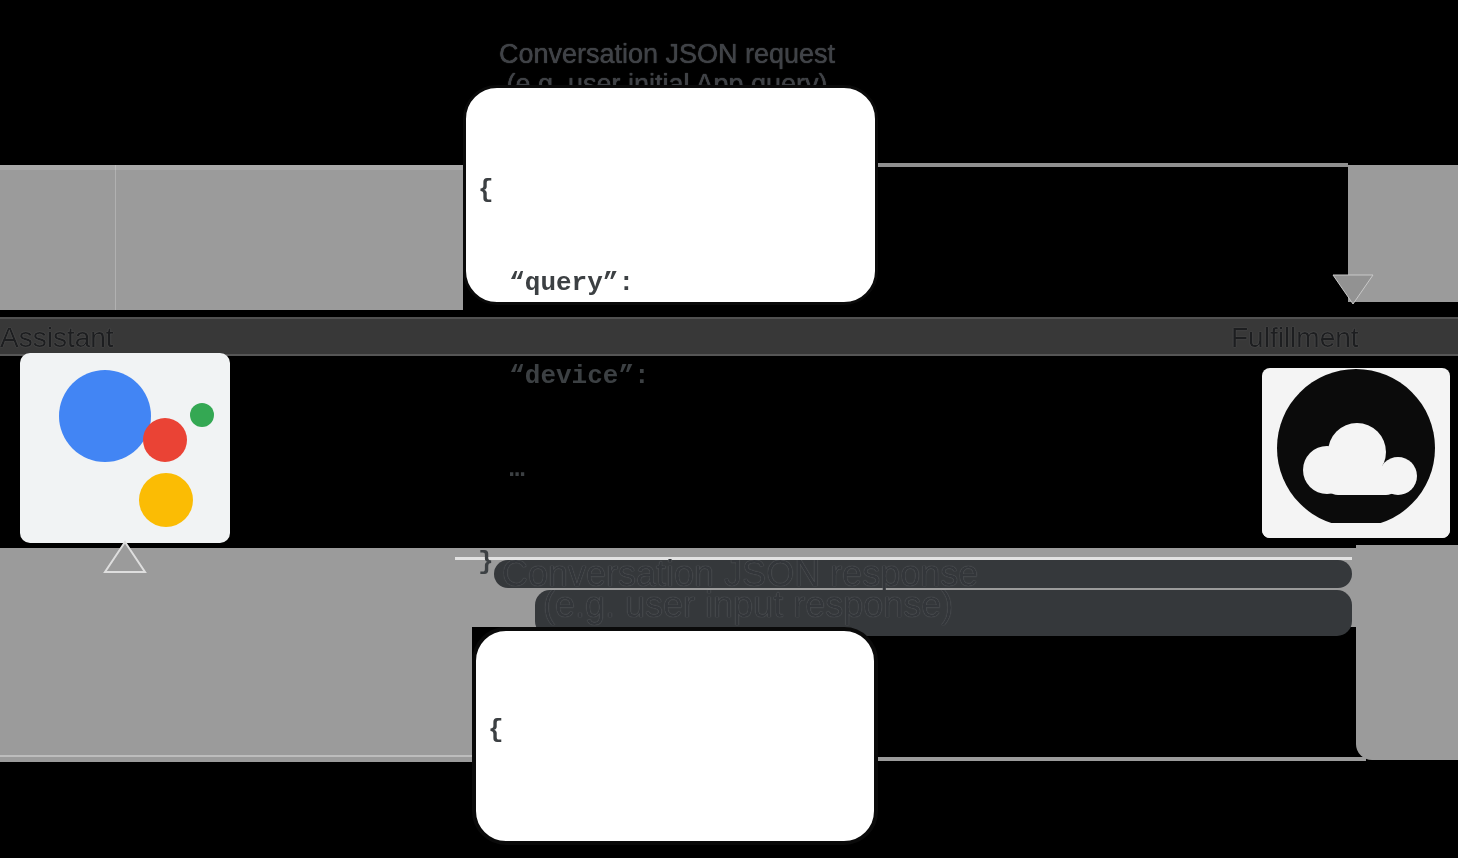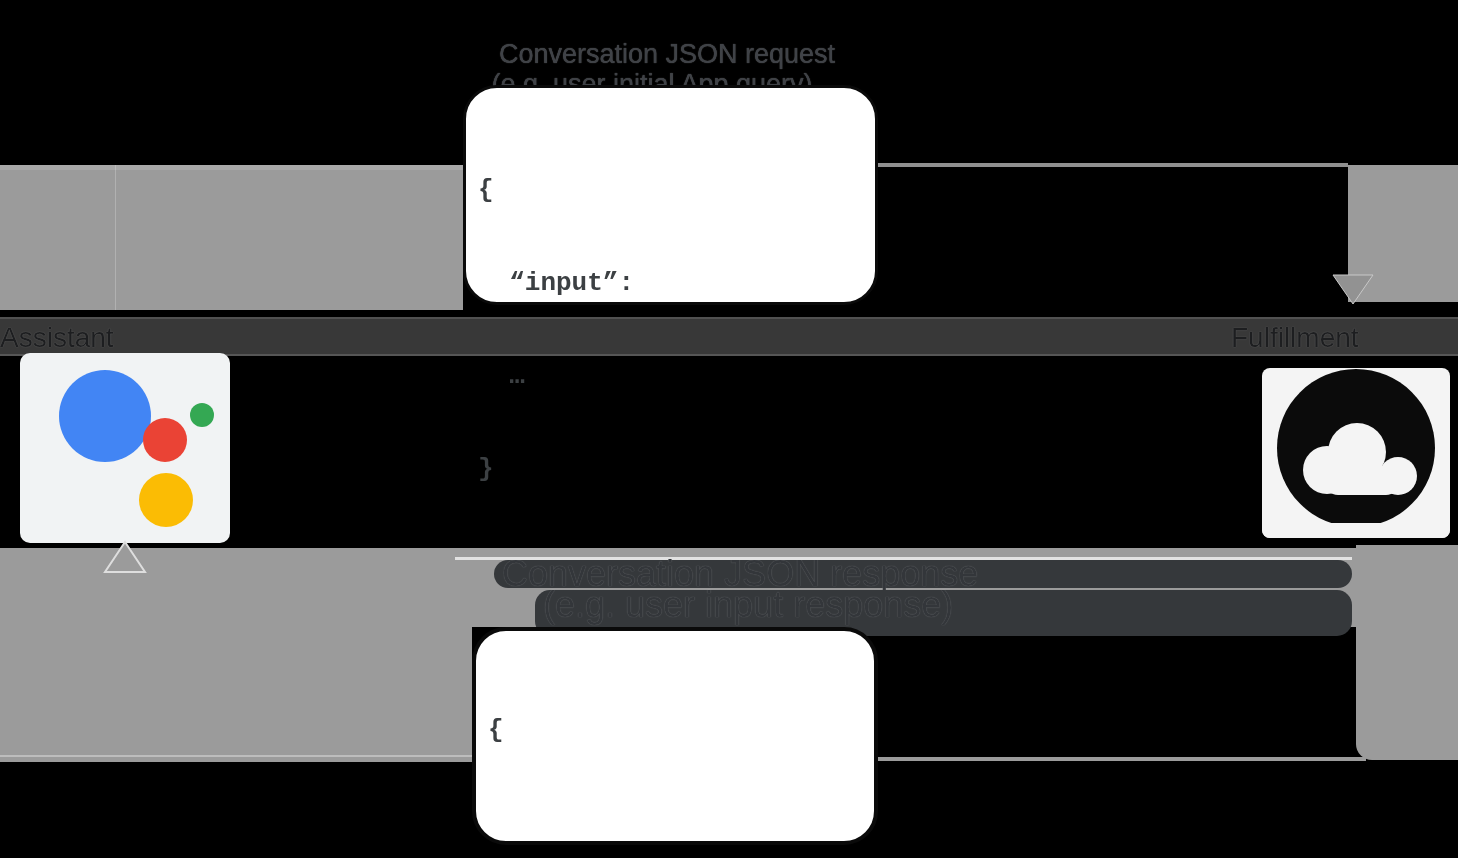--- a/index.html
+++ b/index.html
@@ -54,21 +54,21 @@
   .code-request{left:12px;top:25px;}
   .code-response{left:12px;top:22px;}
   .code div{white-space:pre;}
 </style>
 </head>
 <body>
 
 <div class="canvas">
 
   <div class="abs flow-title" style="left:397px;top:12px;">Conversation JSON request</div>
-  <div class="abs flow-title" style="left:382px;top:42px;">(e.g. user initial App query)</div>
+  <div class="abs flow-title" style="left:397px;top:42px;">(e.g. user initial App query)</div>
 
   <div class="abs band band-top-left"></div>
   <div class="abs seam"></div>
   <div class="abs thin-line-top"></div>
   <div class="abs band rect-top-right"></div>
   <svg class="abs" style="left:1331px;top:274px;" width="44" height="32">
     <polygon points="2,1 42,1 22,30" fill="#929292" stroke="#c8c8c8" stroke-width="1"></polygon>
   </svg>
 
   <div class="abs label-band"></div>
@@ -106,21 +106,22 @@
   <svg class="abs" style="left:103px;top:540px;" width="44" height="34">
     <polygon points="22,2 2,32 42,32" fill="#9b9b9b" stroke="#dedede" stroke-width="2"></polygon>
   </svg>
 
   <div class="abs caption-bar bar1">Conversation JSON response</div>
   <div class="abs caption-bar bar2">(e.g. user input response)</div>
 
   <div class="abs code-box request-box">
     <div class="abs code code-request">
       <div>{</div>
-      <div>  “input”:</div>
+      <div>  “query”:</div>
+      <div>  “device”:</div>
       <div>  …</div>
       <div>}</div>
     </div>
   </div>
 
   <div class="abs code-box response-box">
     <div class="abs code code-response">
       <div>{</div>
       
       

